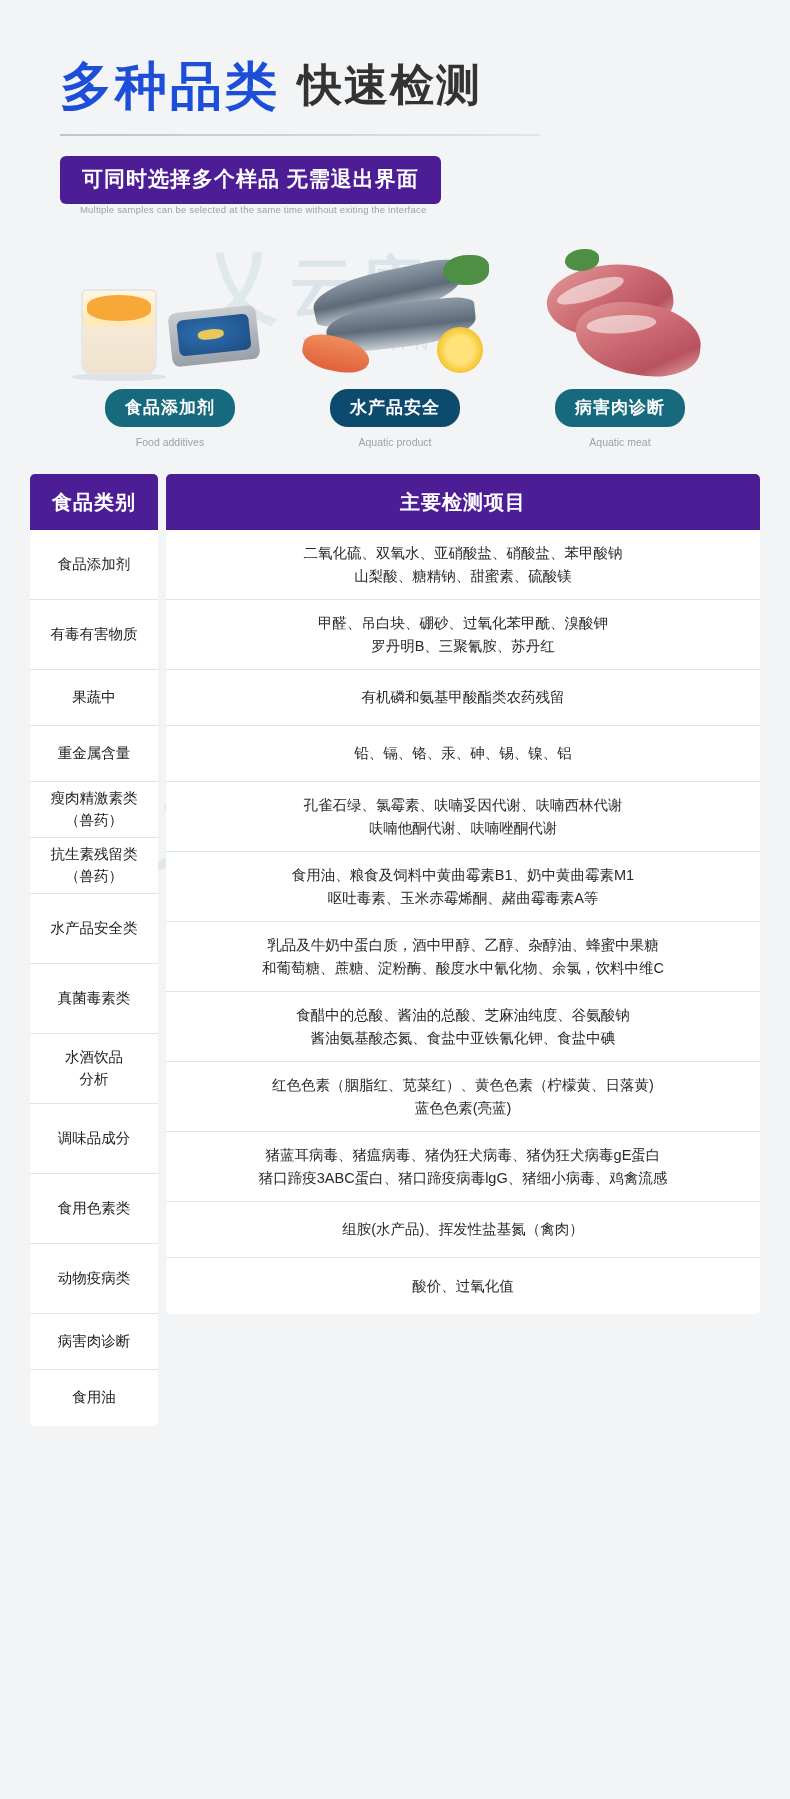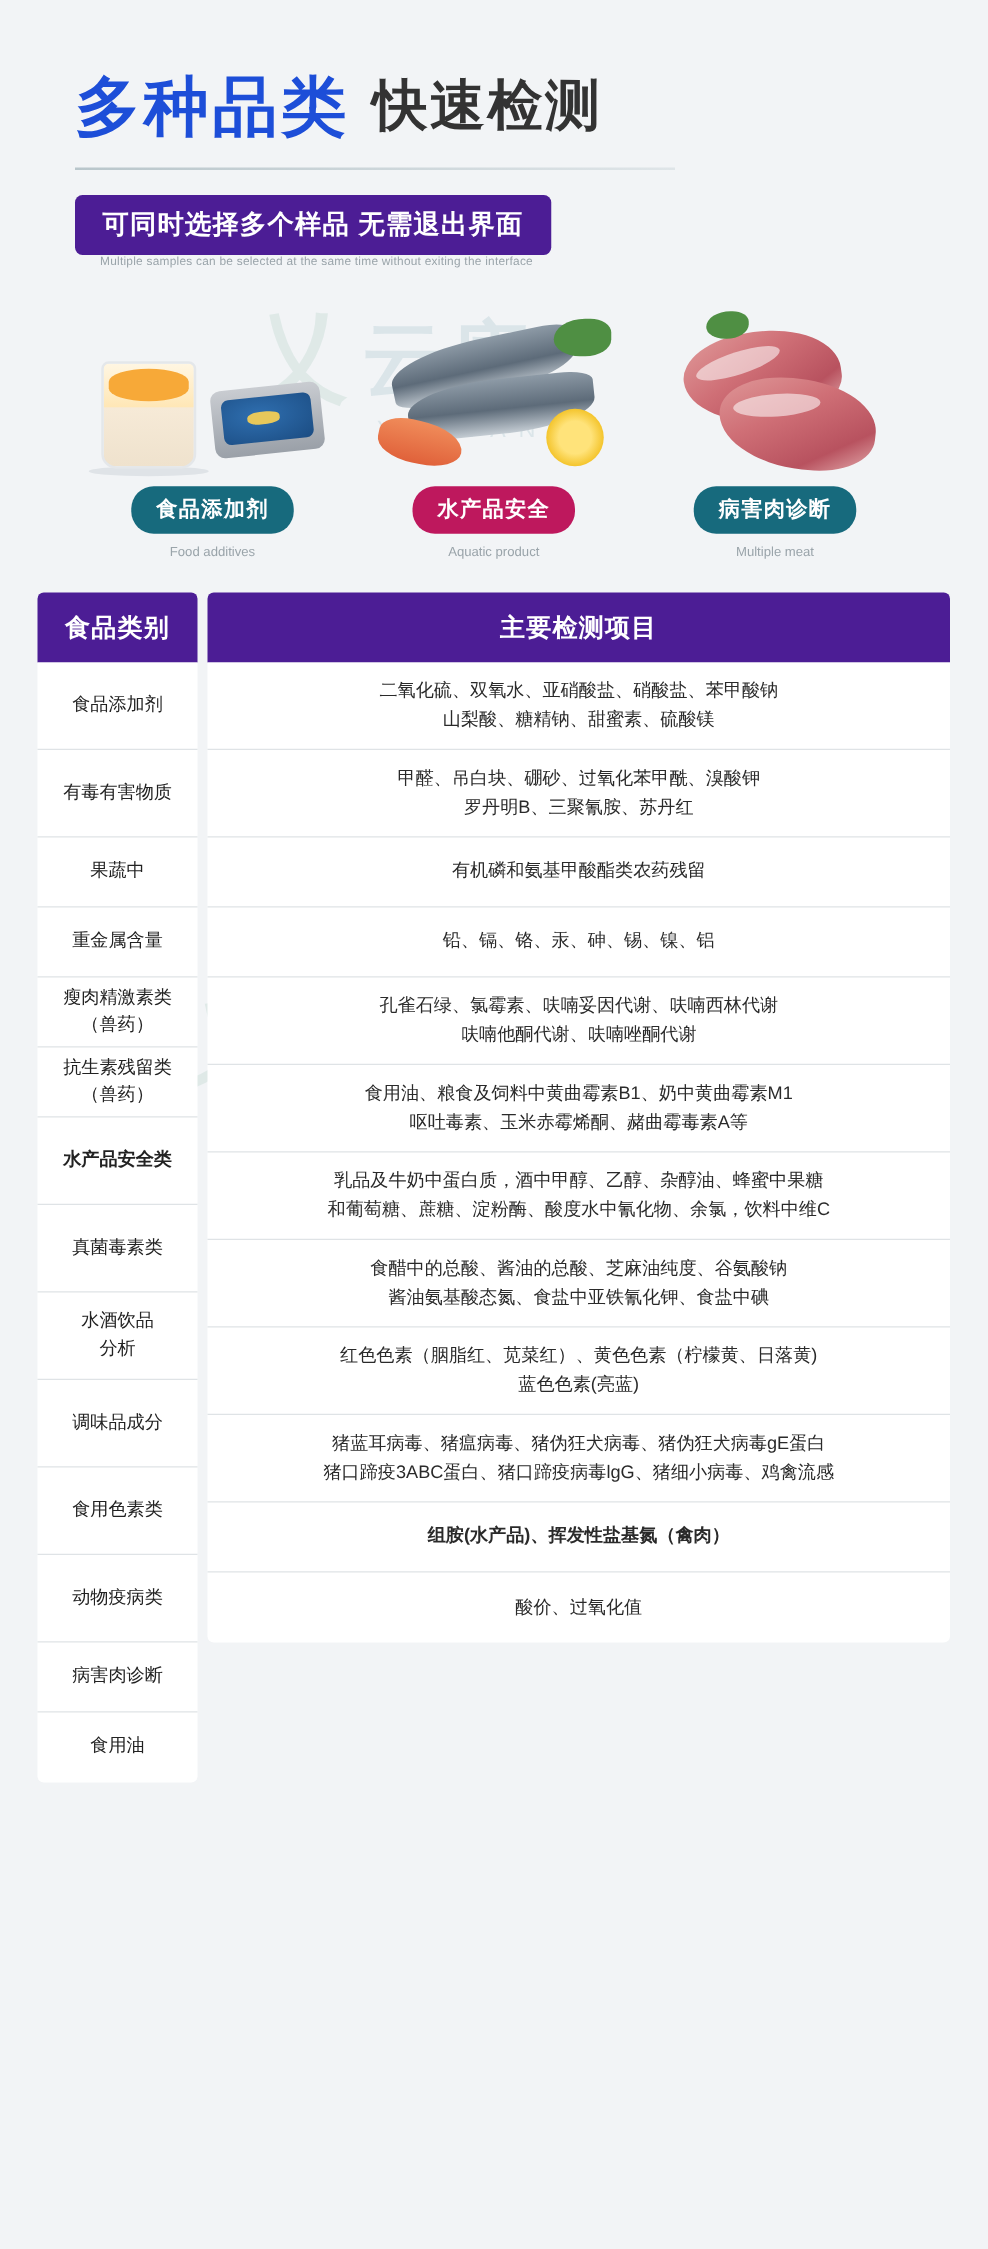--- a/index.html
+++ b/index.html
@@ -120,21 +120,21 @@
   .card-label {
     display: inline-block;
     background: #176a7d;
     color: #fff;
     font-size: 17px;
     font-weight: bold;
     padding: 7px 20px 8px 20px;
     border-radius: 18px;
     letter-spacing: 1px;
   }
-  .card-label.alt { background: #be185d; }
+  .card-label.alt { background: #0c4a6e; }
   .card-en {
     margin-top: 9px;
     font-size: 10.5px;
     color: #9aa4aa;
   }
 
   
   .img-wrap { position: absolute; inset: 0; }
 
   
@@ -323,21 +323,21 @@
         <div class="meat m1">
             <div class="meat-fat"></div>
           </div>
         <div class="meat m2">
             <div class="meat-fat"></div>
           </div>
         <div class="herb"></div>
       </div>
     </div>
     <div class="card-label">病害肉诊断</div>
-    <div class="card-en">Multiple meat</div>
+    <div class="card-en">Aquatic meat</div>
   </div>
 
 </div>
 
 <div class="table-wrap">
 
   <div class="col-left">
     <div class="th">食品类别</div>
     <div class="cell-body" id="left-body">
         <div class="row" style="height: 70px;">
@@ -353,21 +353,21 @@
           <span class="lines">重金属含量</span>
         </div>
         <div class="row" style="height: 56px;">
           <span class="lines">瘦肉精激素类
 （兽药）</span>
         </div>
         <div class="row" style="height: 56px;">
           <span class="lines">抗生素残留类
 （兽药）</span>
         </div>
-        <div class="row" style="height: 70px; font-weight: bold;">
+        <div class="row" style="height: 70px;">
           <span class="lines">水产品安全类</span>
         </div>
         <div class="row" style="height: 70px;">
           <span class="lines">真菌毒素类</span>
         </div>
         <div class="row" style="height: 70px;">
           <span class="lines">水酒饮品
 分析</span>
         </div>
         <div class="row" style="height: 70px;">
@@ -422,21 +422,21 @@
 酱油氨基酸态氮、食盐中亚铁氰化钾、食盐中碘</span>
         </div>
         <div class="row" style="height: 70px;">
           <span class="lines">红色色素（胭脂红、苋菜红）、黄色色素（柠檬黄、日落黄)
 蓝色色素(亮蓝)</span>
         </div>
         <div class="row" style="height: 70px;">
           <span class="lines">猪蓝耳病毒、猪瘟病毒、猪伪狂犬病毒、猪伪狂犬病毒gE蛋白
 猪口蹄疫3ABC蛋白、猪口蹄疫病毒lgG、猪细小病毒、鸡禽流感</span>
         </div>
-        <div class="row" style="height: 56px; font-weight: bold;">
+        <div class="row" style="height: 56px;">
           <span class="lines">组胺(水产品)、挥发性盐基氮（禽肉）</span>
         </div>
         <div class="row" style="height: 56px;">
           <span class="lines">酸价、过氧化值</span>
         </div>
       </div>
   </div>
 
 </div>
 

